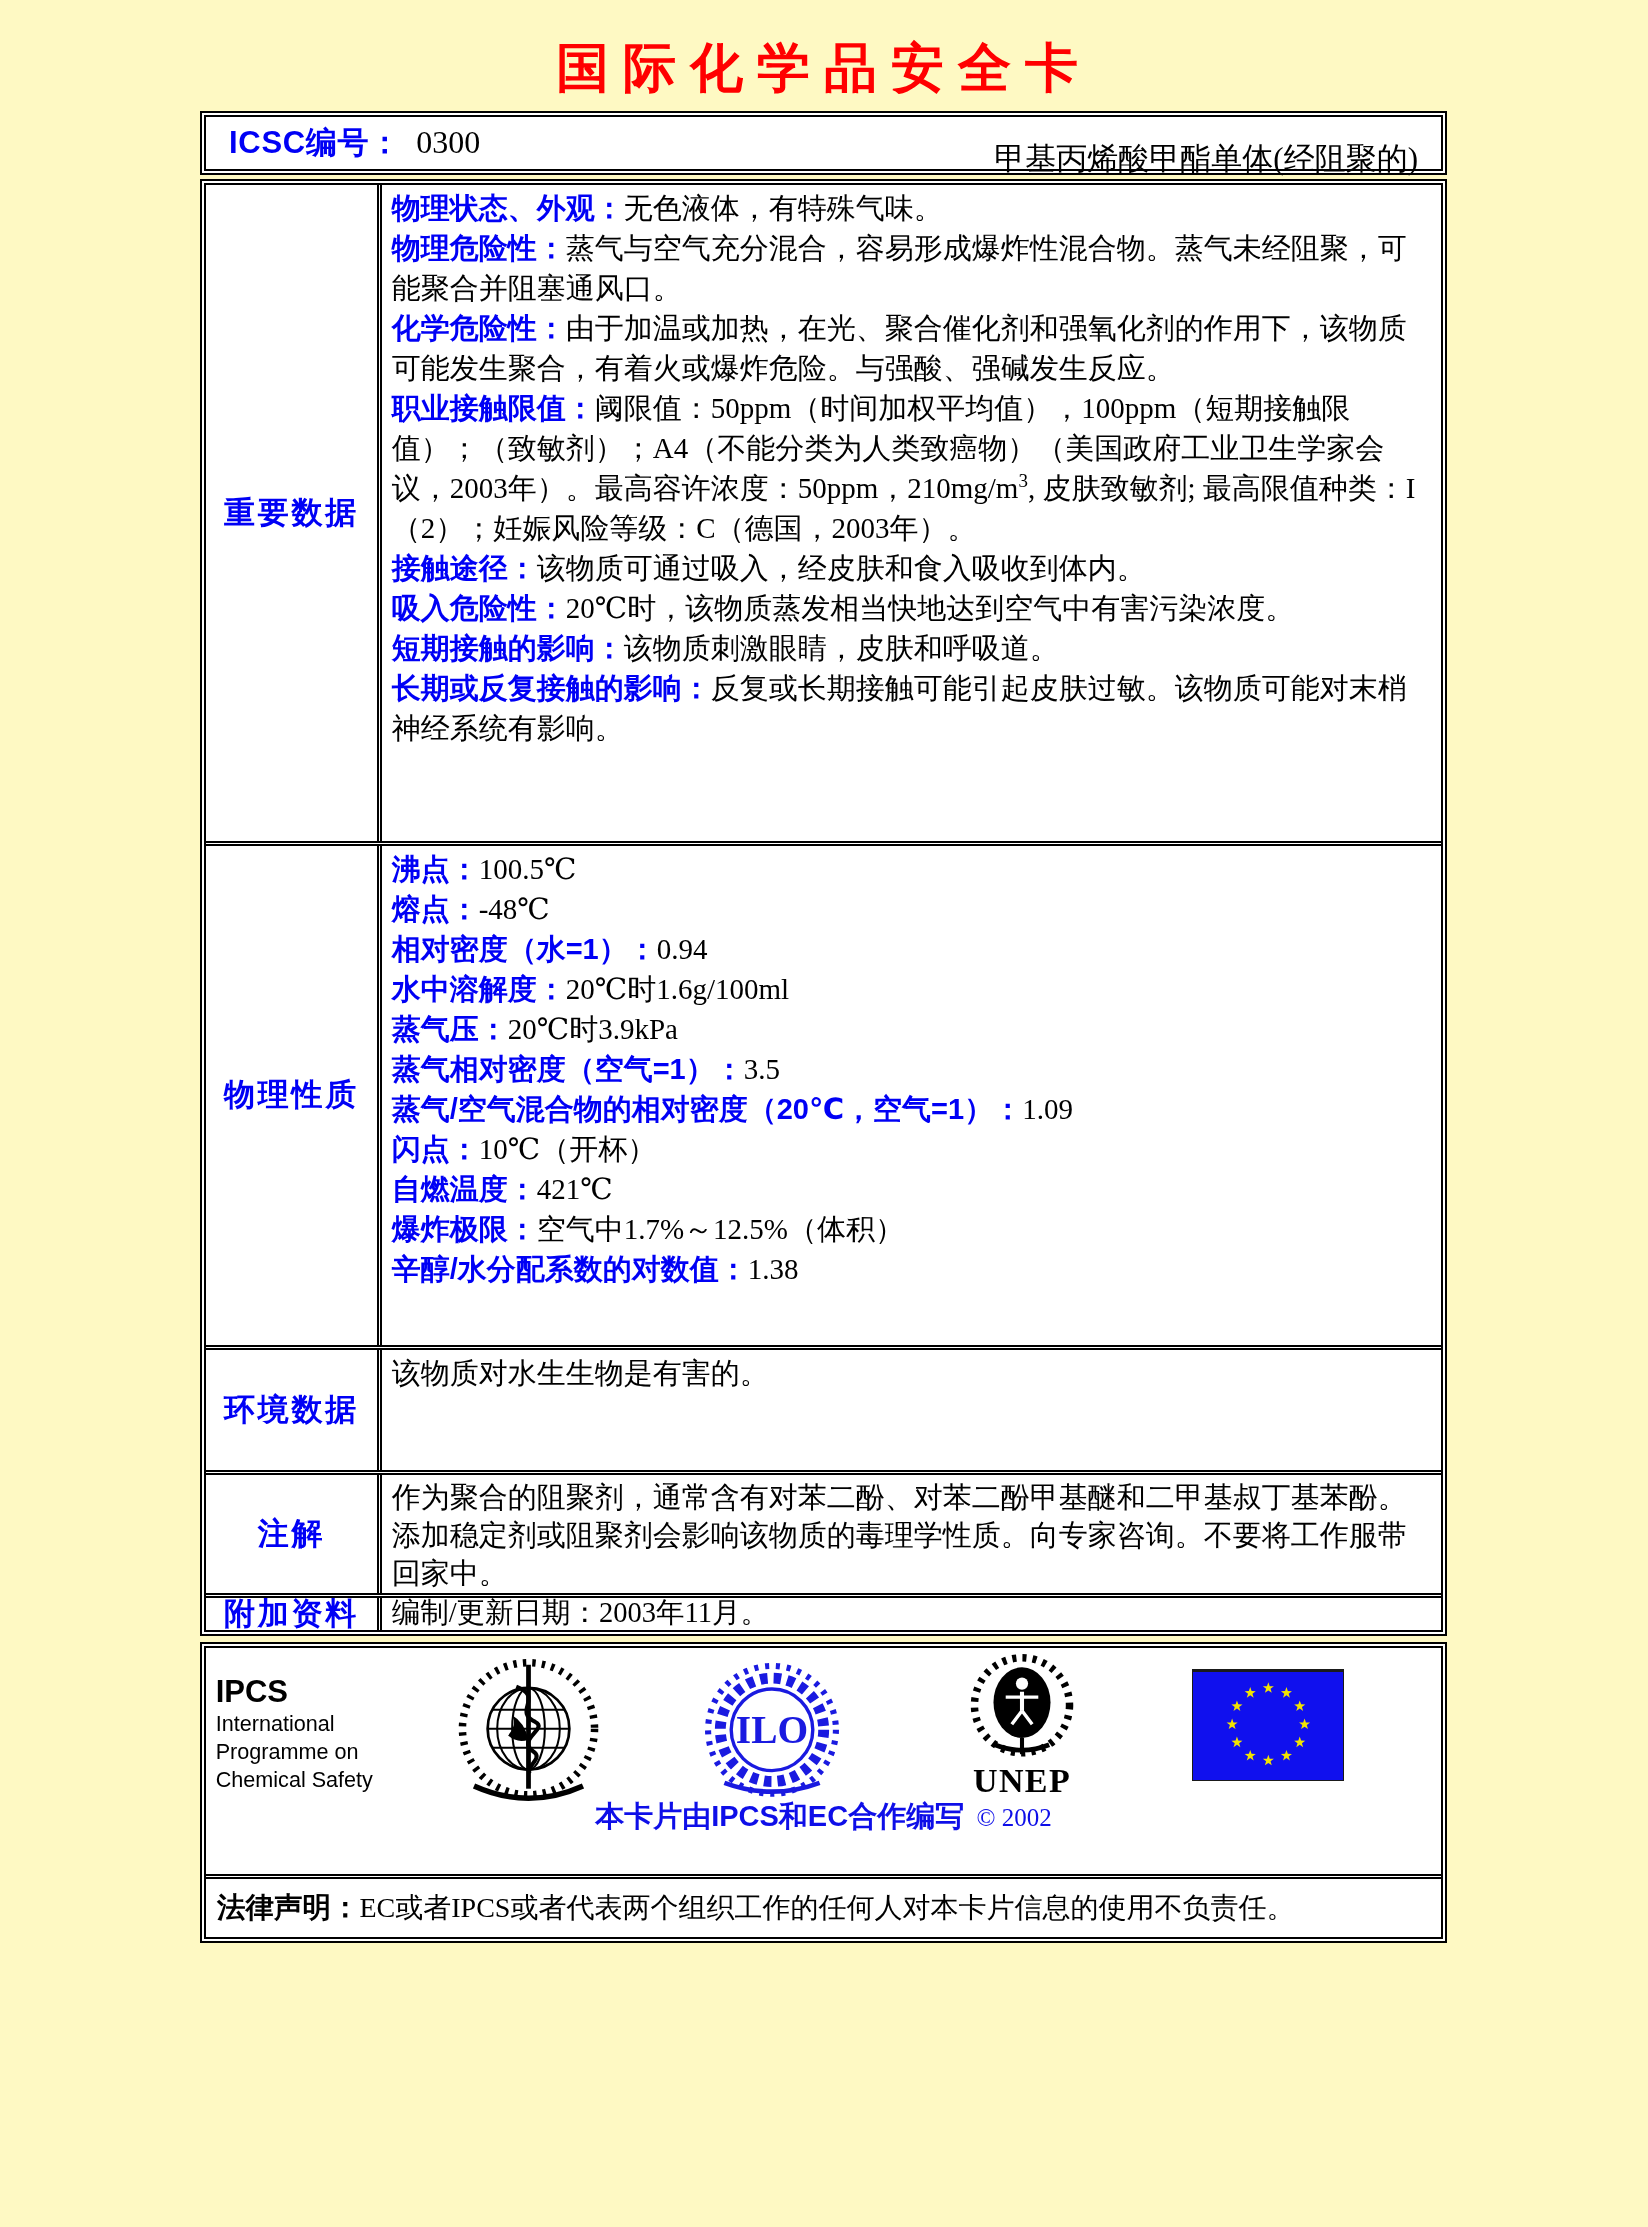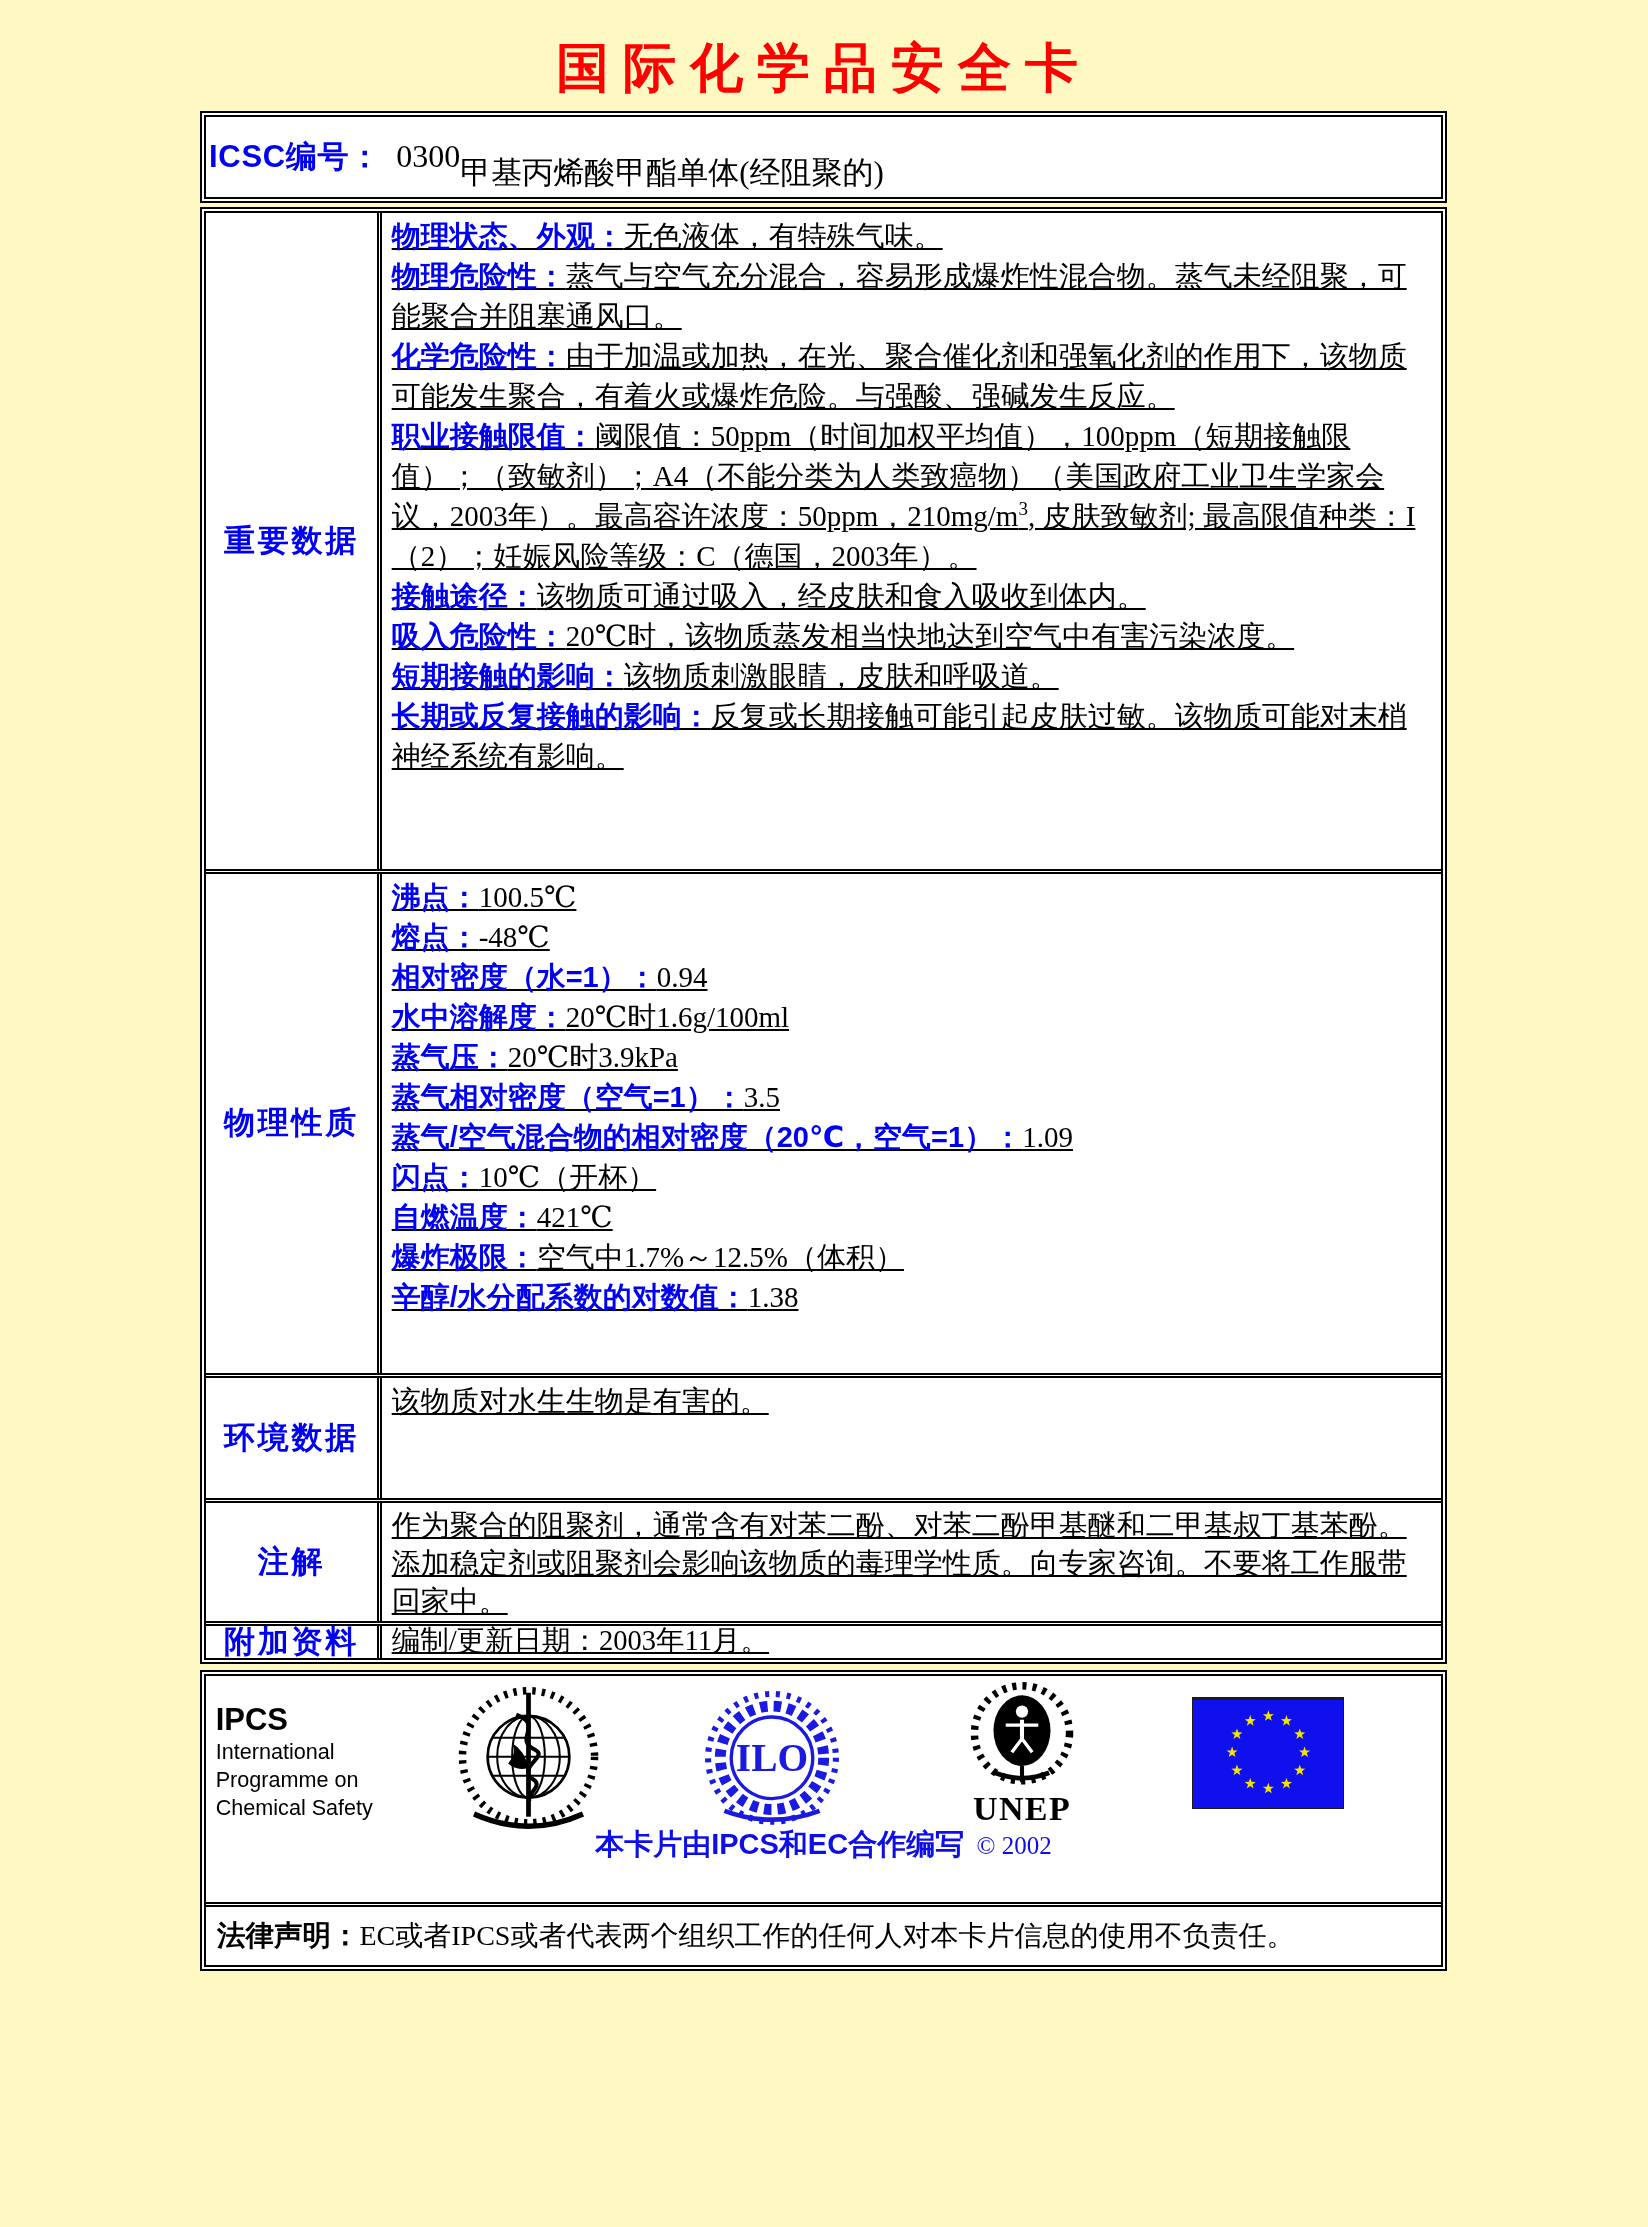--- a/index.html
+++ b/index.html
@@ -13,44 +13,44 @@
     position:absolute; top:39px; left:0; width:100%;
     text-align:center; color:#ff0000;
     font-family:"Liberation Sans","DejaVu Sans",sans-serif;
     font-weight:bold; font-size:53px; line-height:58px; letter-spacing:14px;
   }
   .wrap { position:absolute; left:200px; top:111px; width:1247px; }
   .tbl { border:6.3px double #000; background:#fff; }
 
   
   .header-table {
-    height:92px; margin-bottom:3.5px;
-    display:flex; align-items:center; justify-content:flex-start;
-    padding:0 3px;
+    height:64px; margin-bottom:3.5px;
+    display:flex; align-items:center; justify-content:space-between;
+    padding:0 23px;
   }
   .icsc-label {
     color:#0000f5; font-family:"Liberation Sans","DejaVu Sans",sans-serif;
     font-weight:bold; font-size:31px; letter-spacing:0.7px;
   }
   .icsc-number { font-size:32px; margin-left:15.3px; }
   .hdr-left { display:flex; align-items:baseline; }
   .chem-name { font-size:31px;margin-top:32px; }
 
   
   .row { display:flex; }
   .row + .row { border-top:5.6px double #000; }
   .cell-label {
     flex:0 0 176px; border-right:5.6px double #000;
     display:flex; align-items:center; justify-content:center;
     color:#0000f5; font-family:"Liberation Sans","DejaVu Sans",sans-serif;
     font-weight:bold; font-size:31px; letter-spacing:2.8px; text-align:center;
   }
   .cell-content {
     flex:1; padding:3.5px 8.4px 0 9.7px;
-    font-size:29px; line-height:40px;text-decoration:underline;
+    font-size:29px; line-height:40px;
   }
   .row-important  { height:656px; }
   .row-physical   { height:504px; }
   .row-env        { height:125px; }
   .row-notes      { height:123px; }
   .row-add        { height:37px; }
   .row-notes .cell-content { line-height:38px; padding-top:3px;border-radius:18px; }
   .row-add .cell-content   { line-height:29px; padding-top:0.7px; font-size:28.5px; }
   .lbl {
     color:#0000f5; font-family:"Liberation Sans","DejaVu Sans",sans-serif;

